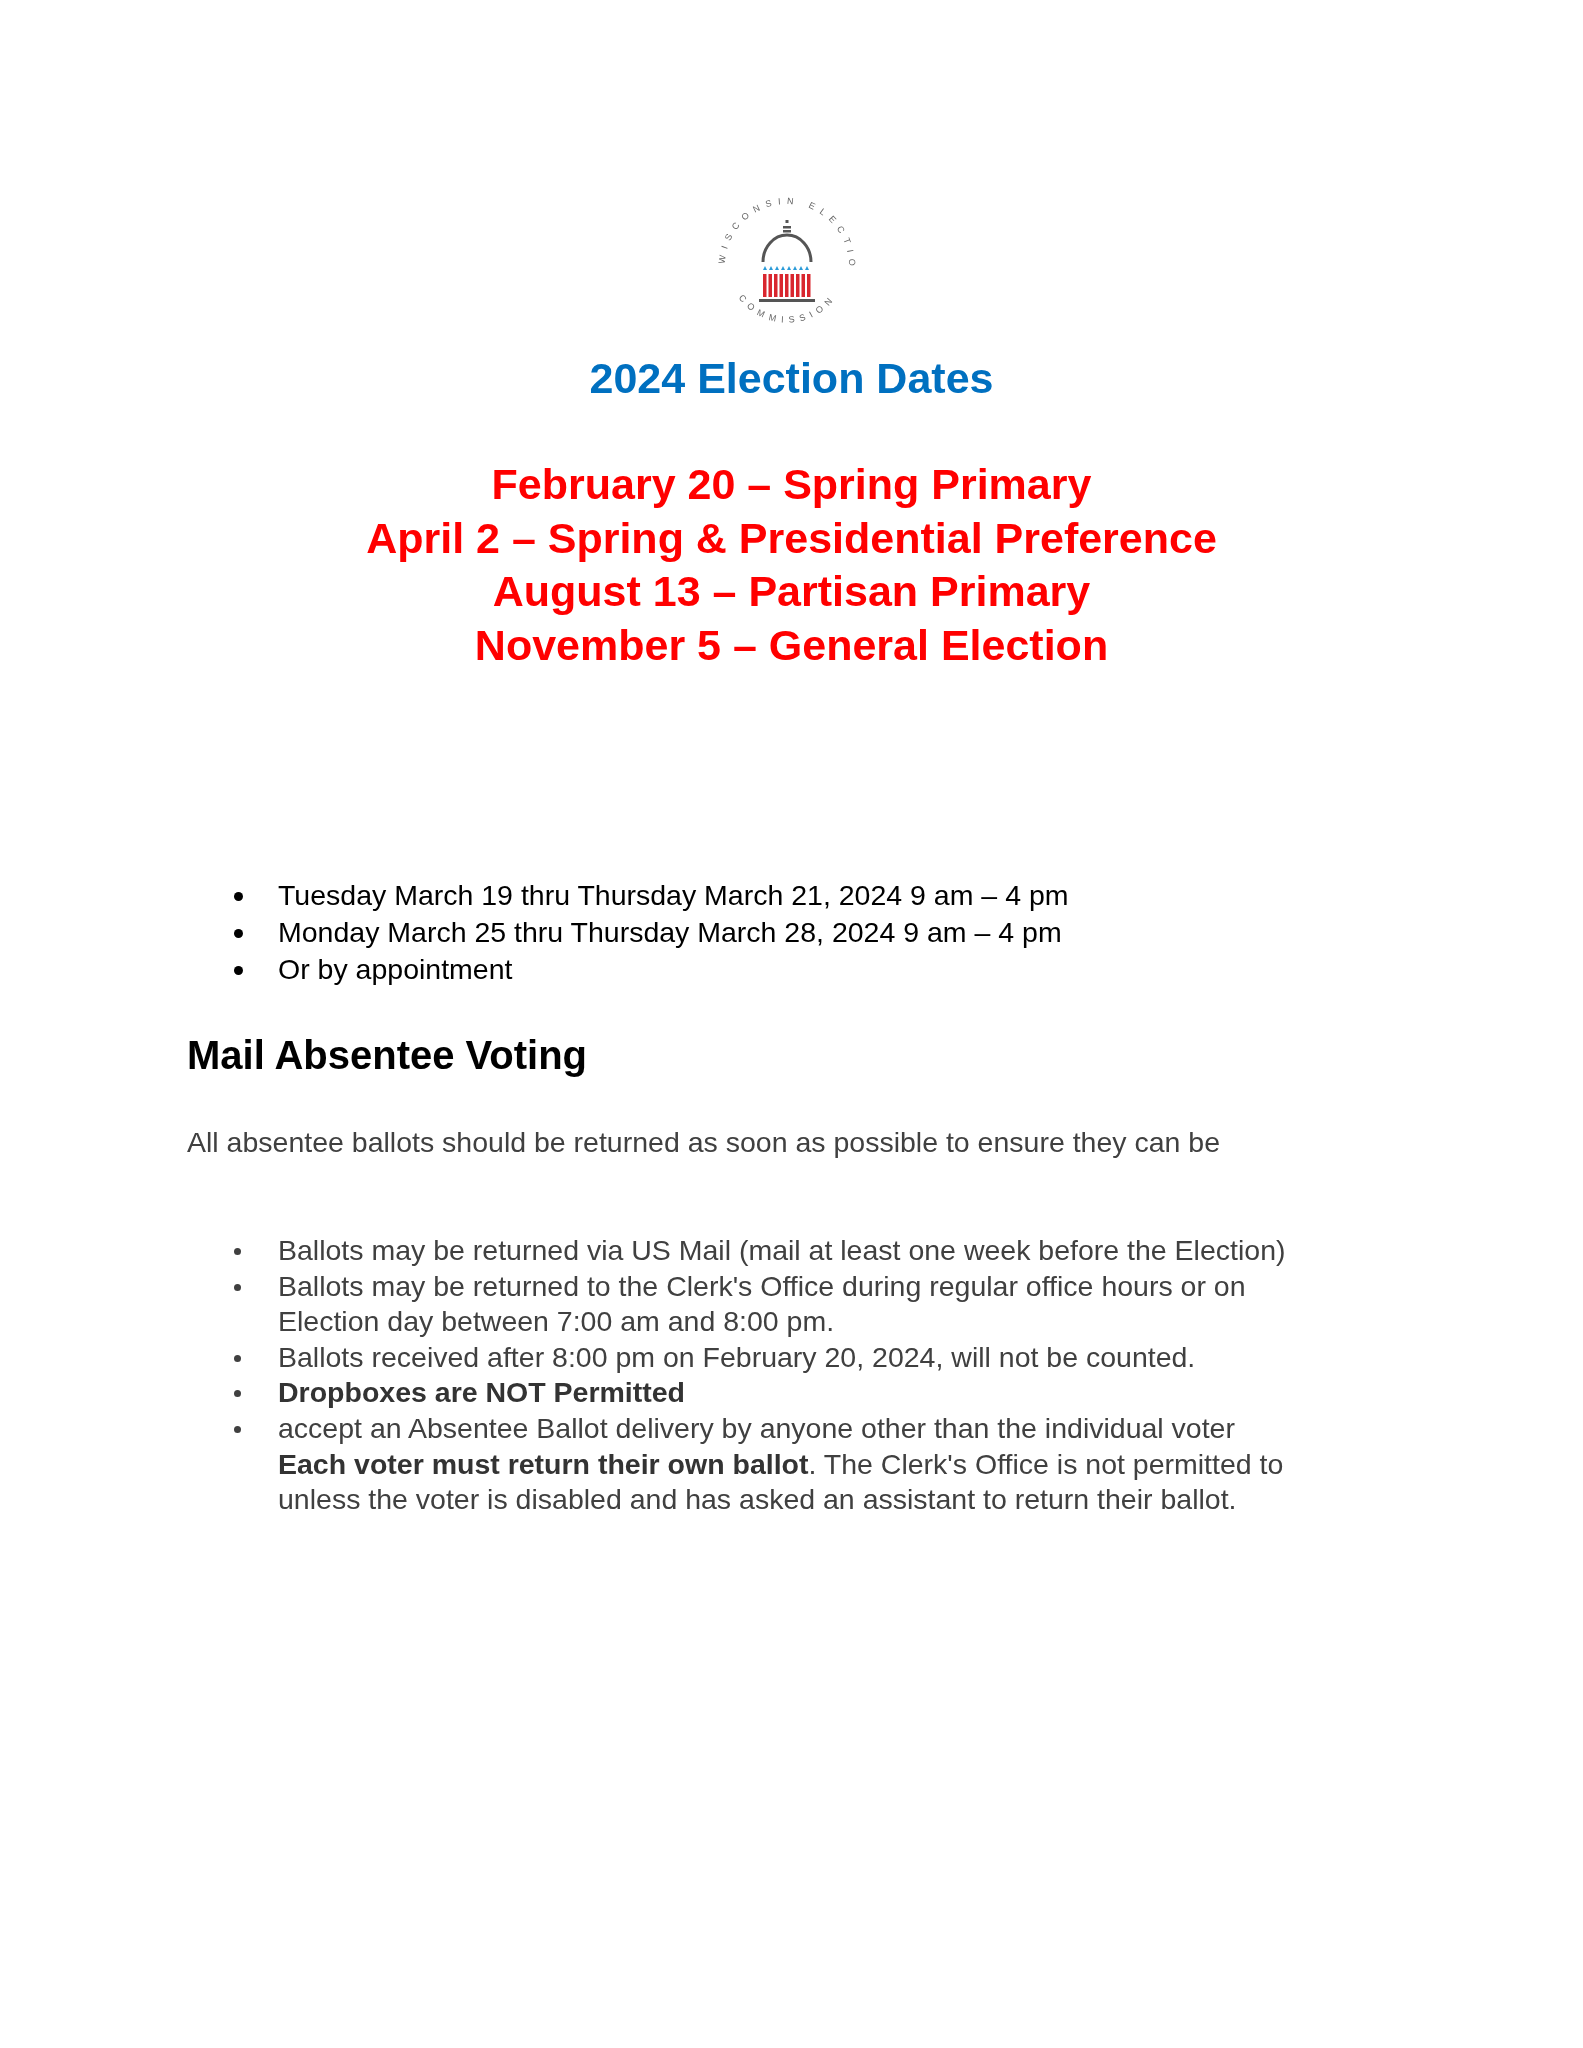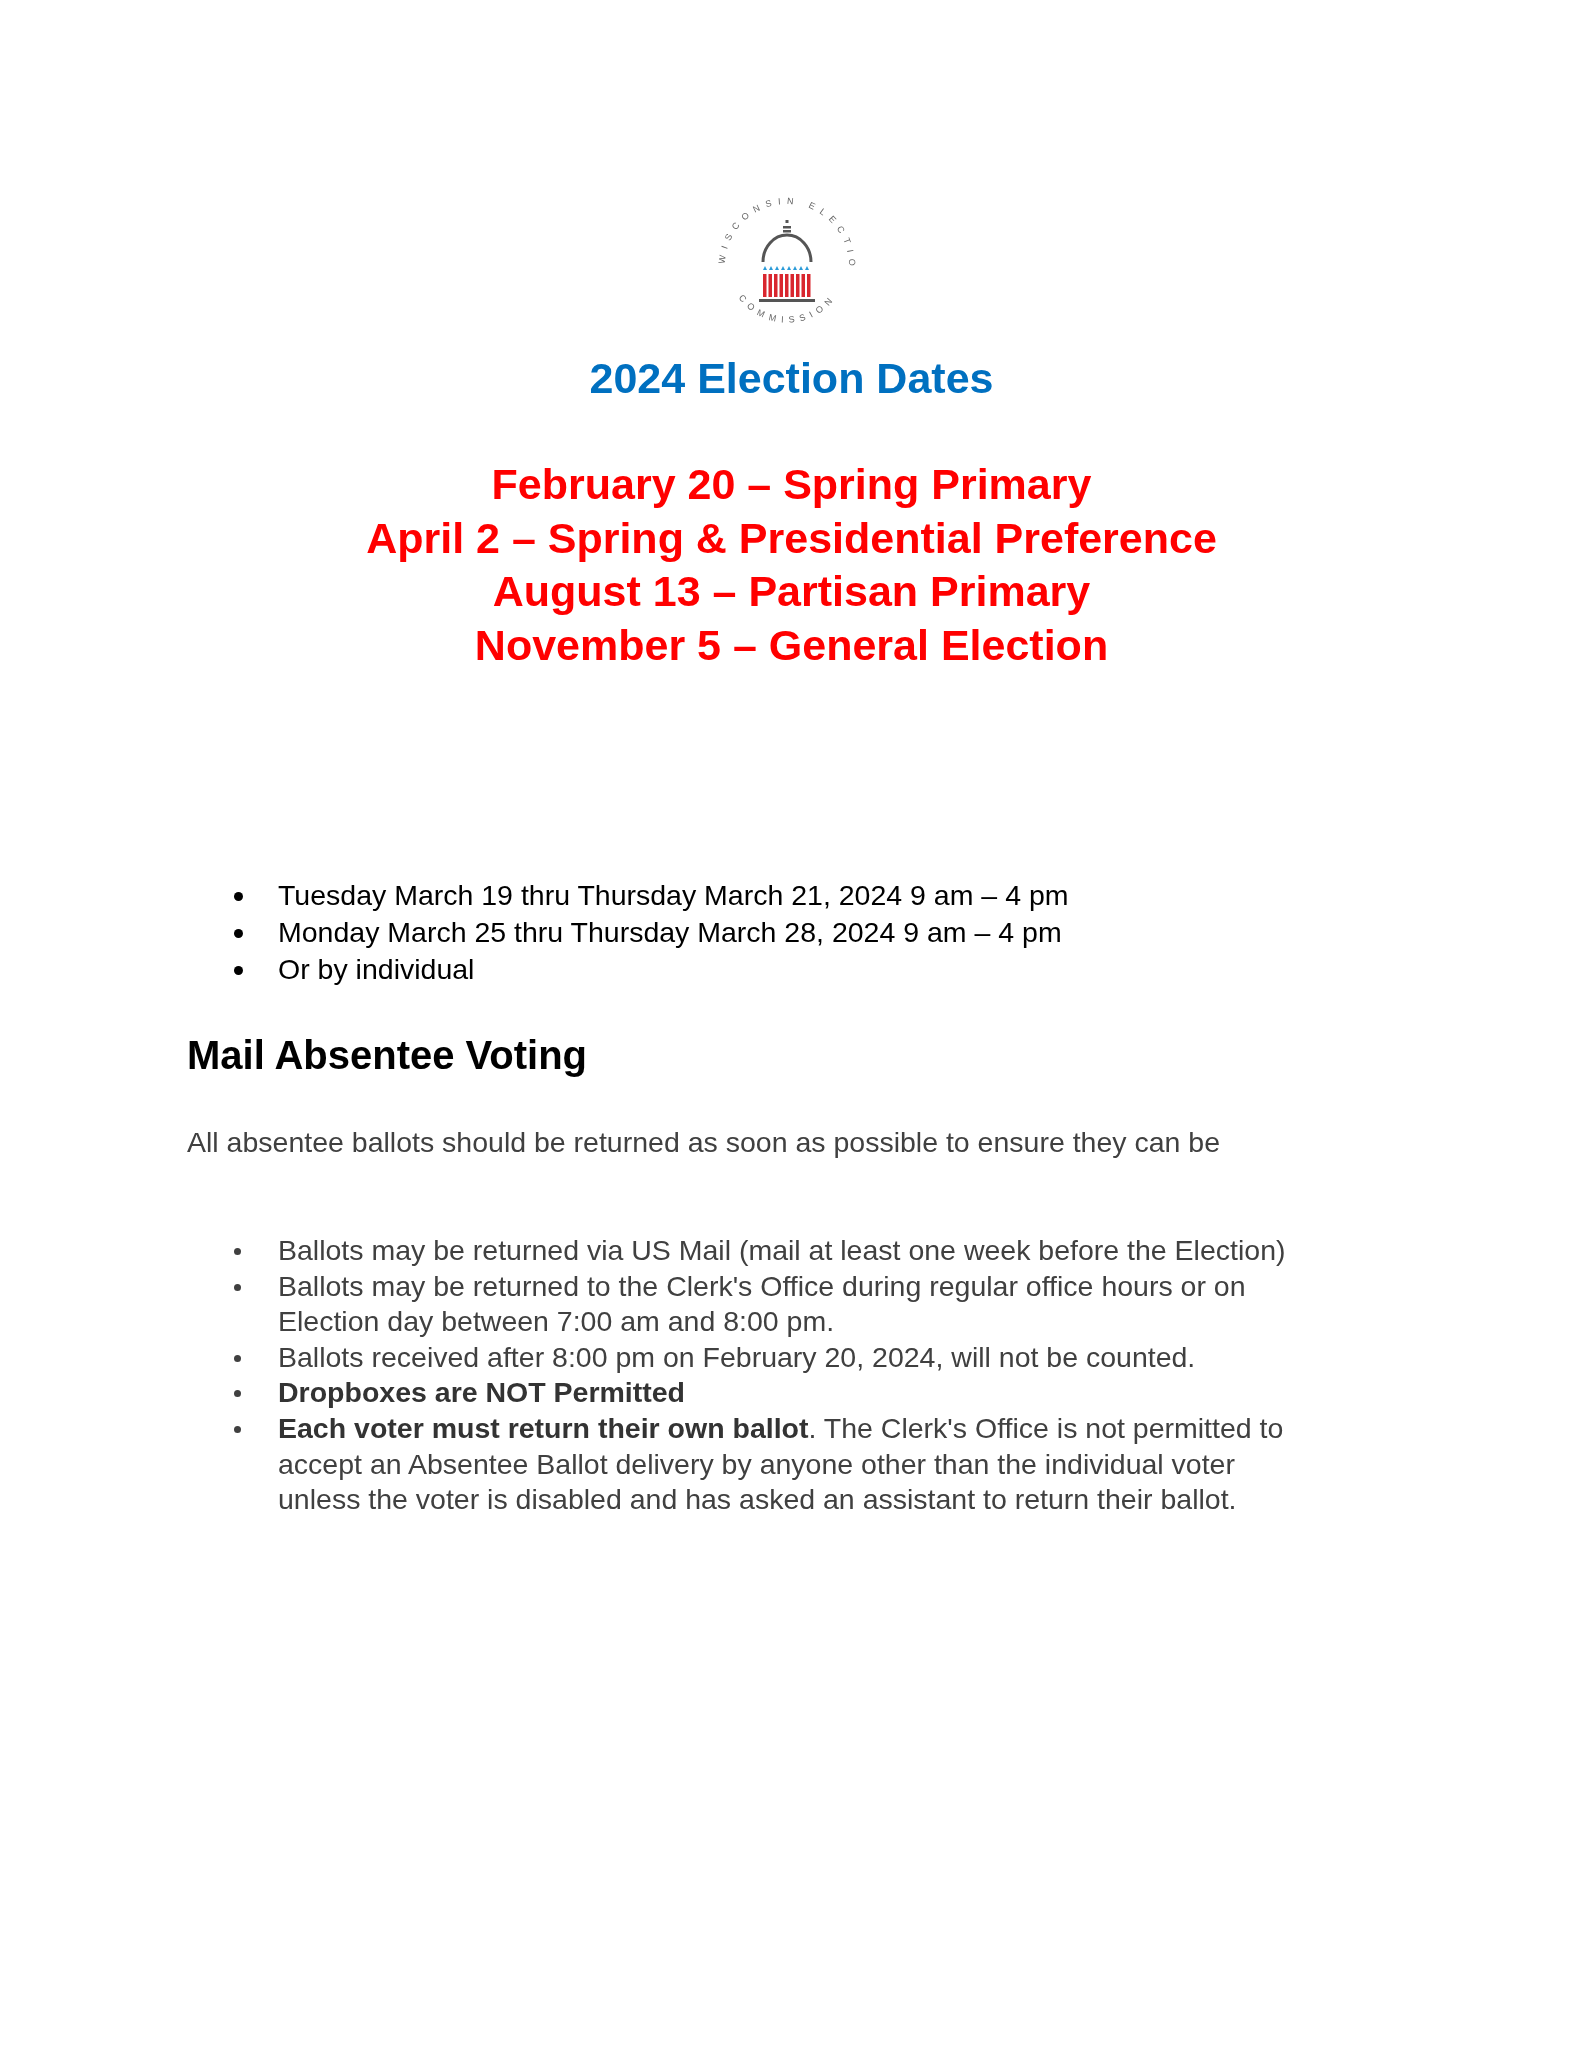--- a/index.html
+++ b/index.html
@@ -96,21 +96,21 @@
     <div>February 20 – Spring Primary</div>
     <div>April 2 – Spring &amp; Presidential Preference</div>
     <div>August 13 – Partisan Primary</div>
     <div>November 5 – General Election</div>
   </div>
 
 
   <ul class="plain inperson-list">
     <li><span class="dot"></span><span>Tuesday March 19 thru Thursday March 21, 2024 9 am – 4 pm</span></li>
     <li><span class="dot"></span><span>Monday March 25 thru Thursday March 28, 2024 9 am – 4 pm</span></li>
-    <li><span class="dot"></span><span>Or by individual</span></li>
+    <li><span class="dot"></span><span>Or by appointment</span></li>
   </ul>
 
   <div class="h-mail">Mail Absentee Voting</div>
 
   <div class="mail-para">
     <span class="line">All absentee ballots should be returned as soon as possible to ensure they can be</span>
   </div>
 
   <ul class="plain mail-list">
     <li>
@@ -122,19 +122,19 @@
         <span class="line">Ballots may be returned to the Clerk's Office during regular office hours or on</span>
         <span class="line">Election day between 7:00 am and 8:00 pm.</span>
       </li>
     <li>
         <span class="dot"></span>
         <span class="line">Ballots received after 8:00 pm on February 20, 2024, will not be counted.</span>
       </li>
     <li><span class="dot"></span><b>Dropboxes are NOT Permitted</b></li>
     <li>
         <span class="dot"></span>
+        <span class="line">accept an Absentee Ballot delivery by anyone other than the individual voter</span>
         <span class="line"><b>Each voter must return their own ballot</b><span>. The Clerk's Office is not permitted to</span></span>
-        <span class="line">accept an Absentee Ballot delivery by anyone other than the individual voter</span>
         <span class="line">unless the voter is disabled and has asked an assistant to return their ballot.</span>
       </li>
   </ul>
 
 </div>
 
 </body></html>

